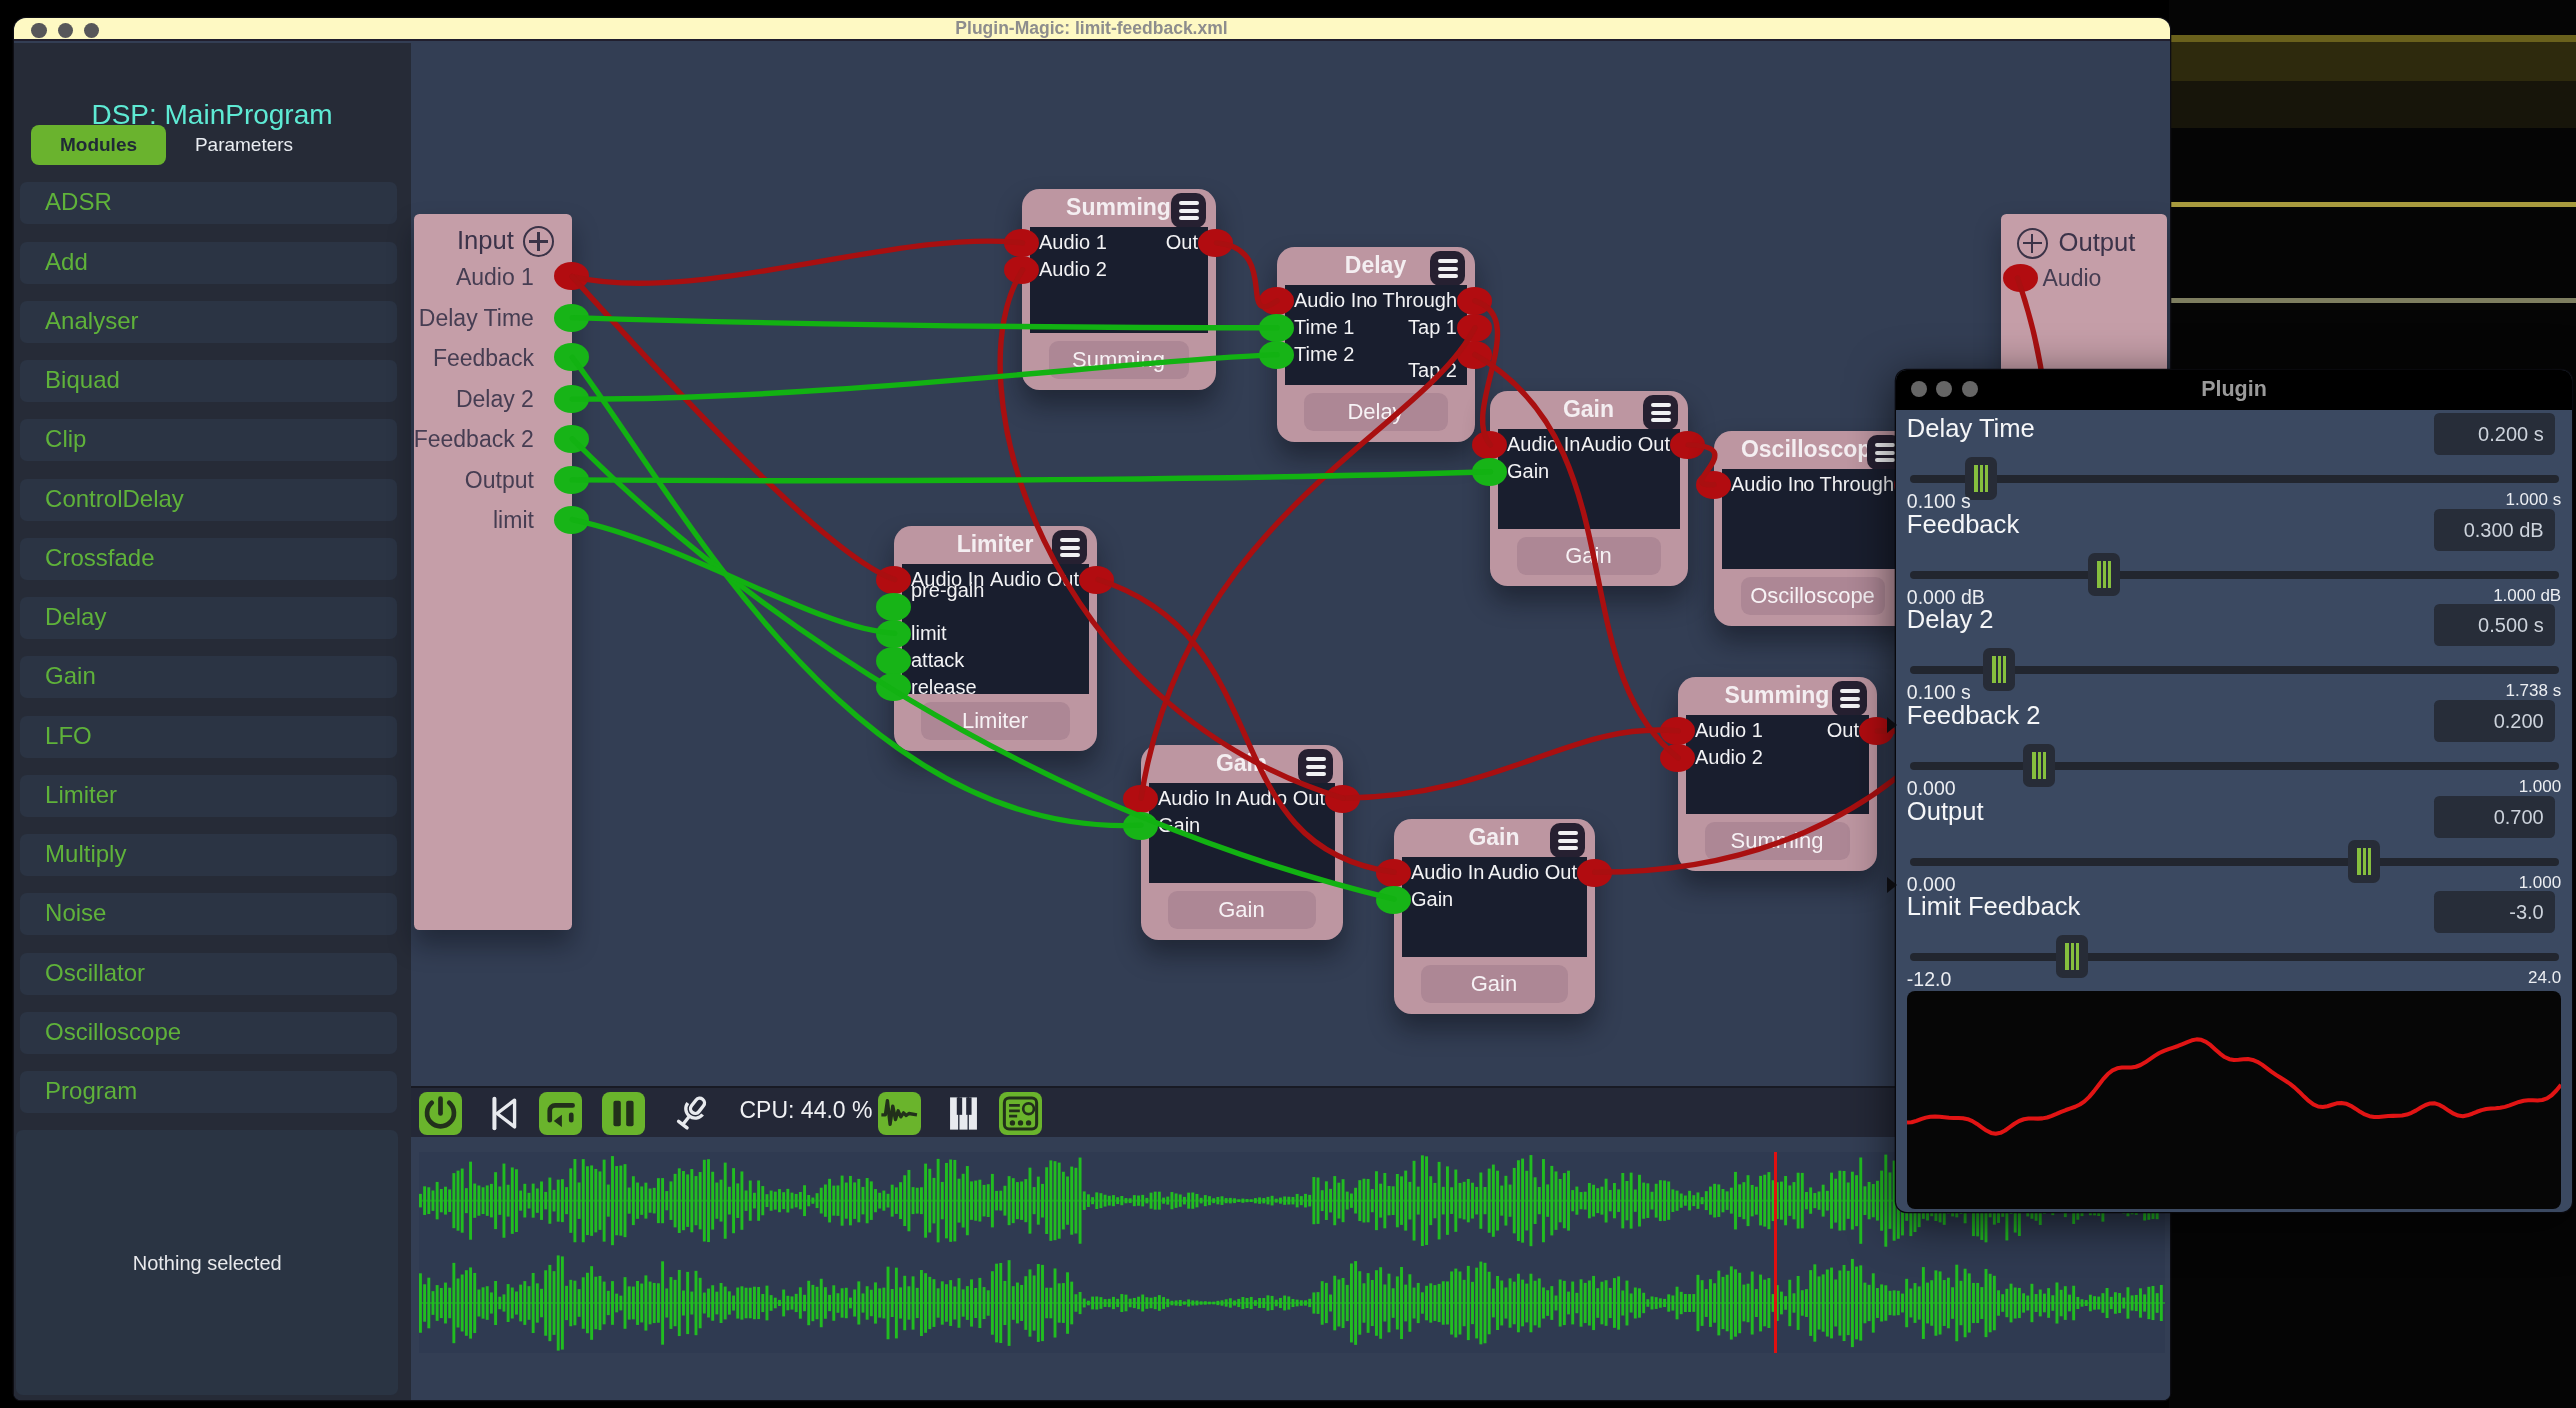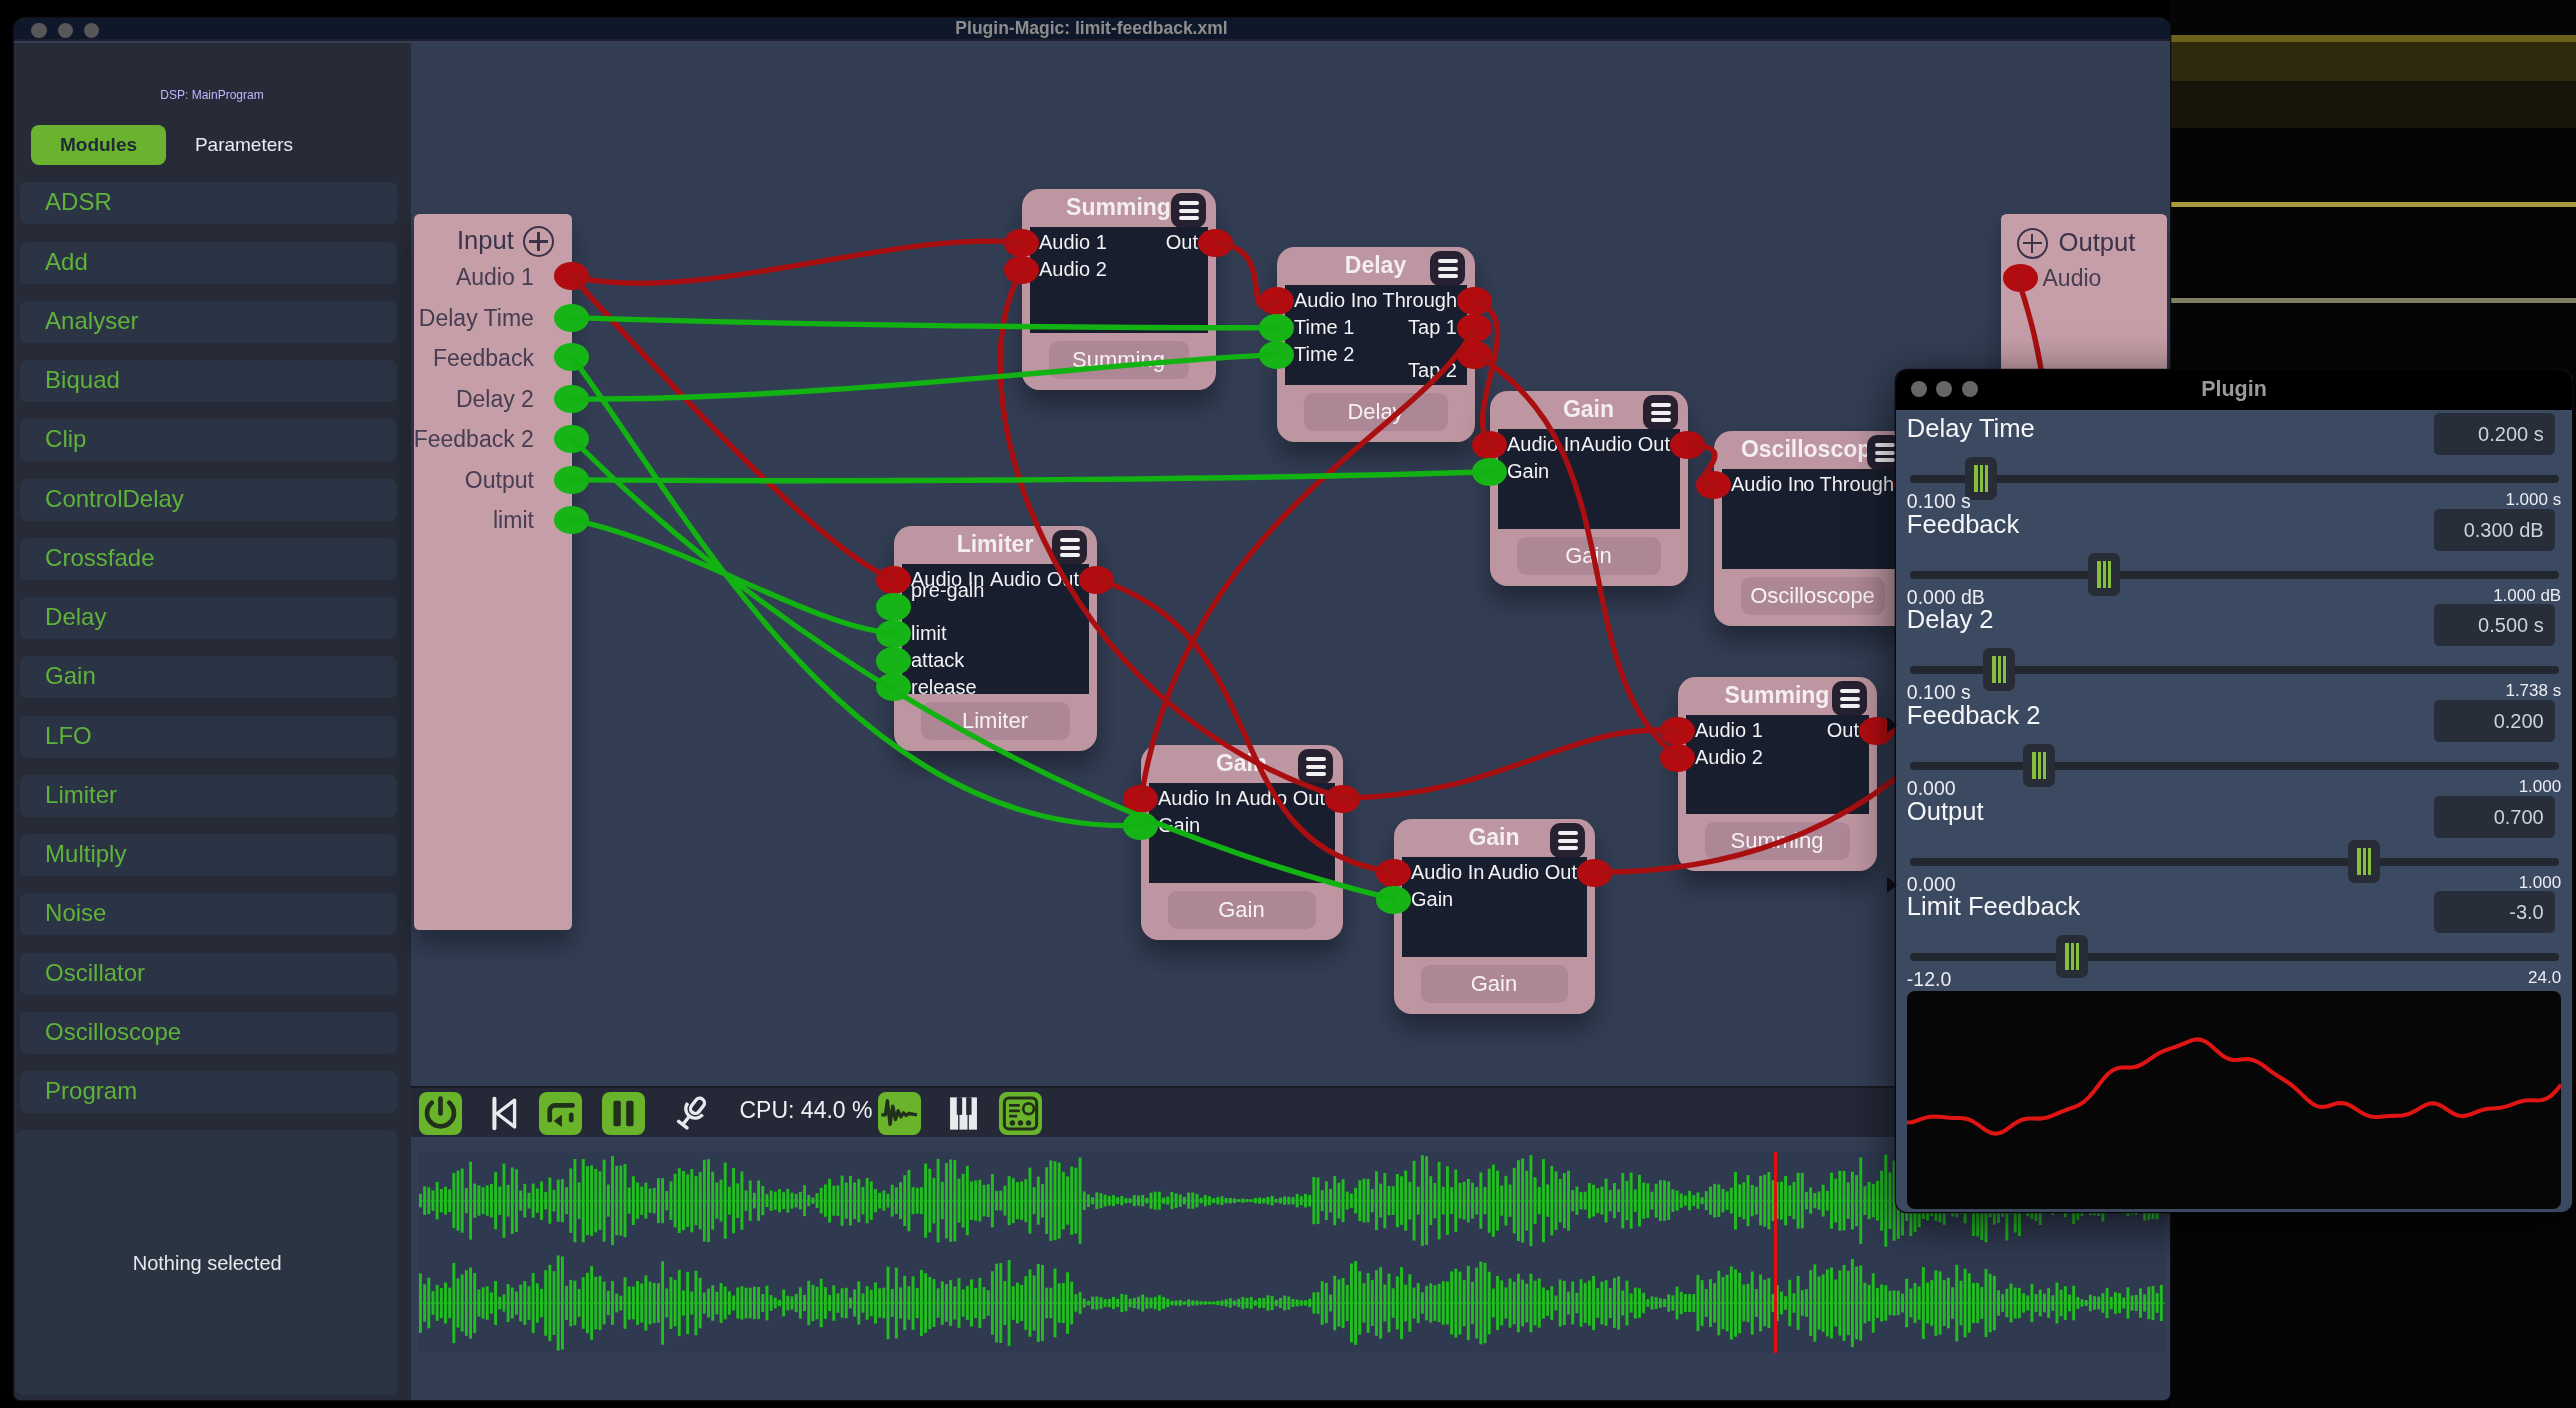--- a/index.html
+++ b/index.html
@@ -6,28 +6,28 @@
     font-family:"Liberation Sans",sans-serif;position:relative;}
   *{box-sizing:border-box;}
 
   
   #bg-strip{position:absolute;left:2169px;top:0;width:407px;height:1409px;background:#050505;z-index:0;}
   #bg-strip .stripe{position:absolute;left:0;width:100%;}
 
   
   #main-window{position:absolute;left:13.5px;top:18px;width:2156px;height:1382px;background:#333e54;
     border-radius:12px 12px 6.7px 6.7px;overflow:hidden;z-index:1;box-shadow:0 0 0 1.3px #0e0e14;}
-  #titlebar{position:absolute;left:0;top:0;width:100%;height:23px;background:#0f172a;border-bottom:2px solid #211f2e;}
+  #titlebar{position:absolute;left:0;top:0;width:100%;height:23px;background:#fef9c3;border-bottom:2px solid #211f2e;}
   #titlebar .dot{position:absolute;top:4.7px;width:15.5px;height:15.5px;border-radius:50%;background:#57575a;}
   #window-title{position:absolute;left:0;right:0;top:0;height:23px;line-height:21.5px;text-align:center;
     color:#8d8d8d;font-size:17.5px;font-weight:bold;}
 
   
   #sidebar{position:absolute;left:0;top:25px;width:397px;bottom:0;background:#262b37;}
-  #dsp-label{position:absolute;left:0;top:45px;width:100%;text-align:center;color:#c4b5fd;font-size:12px;}
+  #dsp-label{position:absolute;left:0;top:56px;width:100%;text-align:center;color:#5eead4;font-size:28px;}
   .tab-pill{position:absolute;height:40px;border-radius:8px;font-size:19px;line-height:40px;text-align:center;cursor:pointer;}
   #tab-modules{left:17.5px;top:82px;width:135px;background:#6ab32e;color:#202a36;font-weight:bold;}
   #tab-parameters{left:160px;top:82px;width:141px;color:#e9ecf1;}
   .module-item{position:absolute;left:6px;width:377px;height:42px;background:#2b3444;border-radius:6.7px;
     color:#5fb23a;font-size:24px;line-height:40px;padding-left:25.6px;cursor:pointer;}
   #nothing-panel{position:absolute;left:2.7px;top:1087px;width:382px;height:265px;background:#2a3443;border-radius:6.7px;}
   #nothing-panel span{position:absolute;left:0;top:46%;width:100%;text-align:center;color:#e8e9ec;font-size:20px;}
 
   
   #canvas{position:absolute;left:397px;top:25px;right:0;bottom:0;background:#333e54;}

